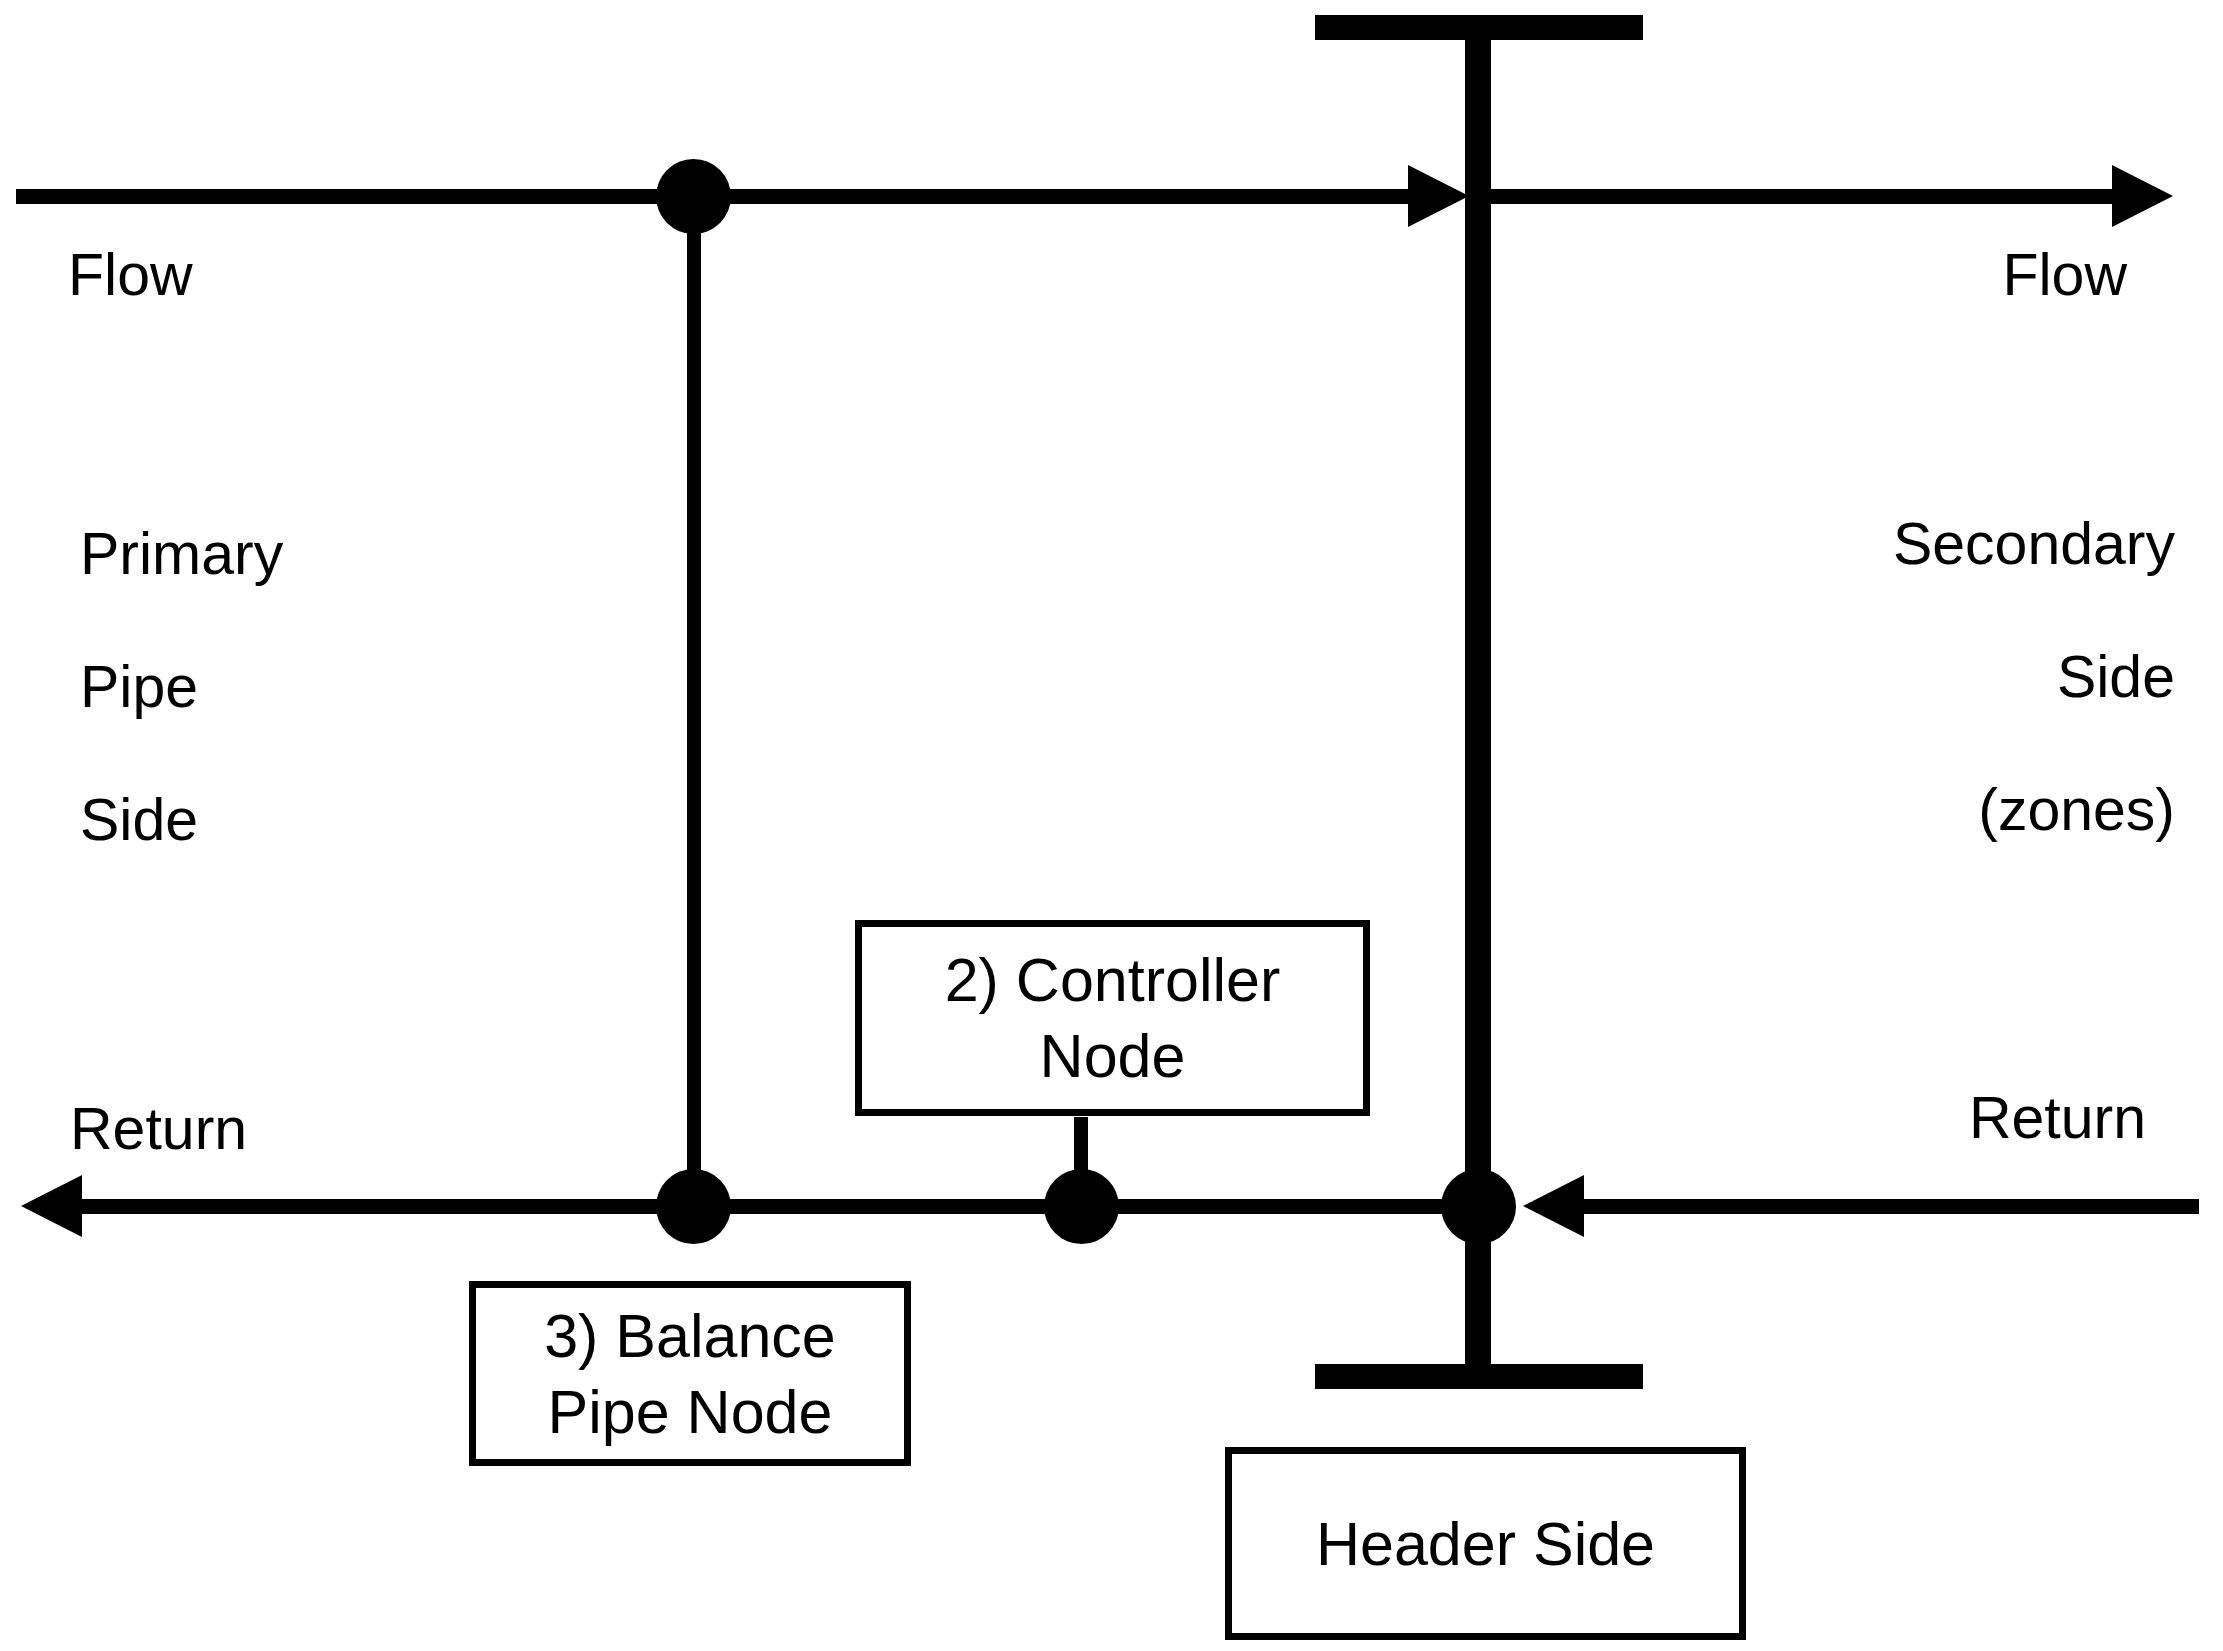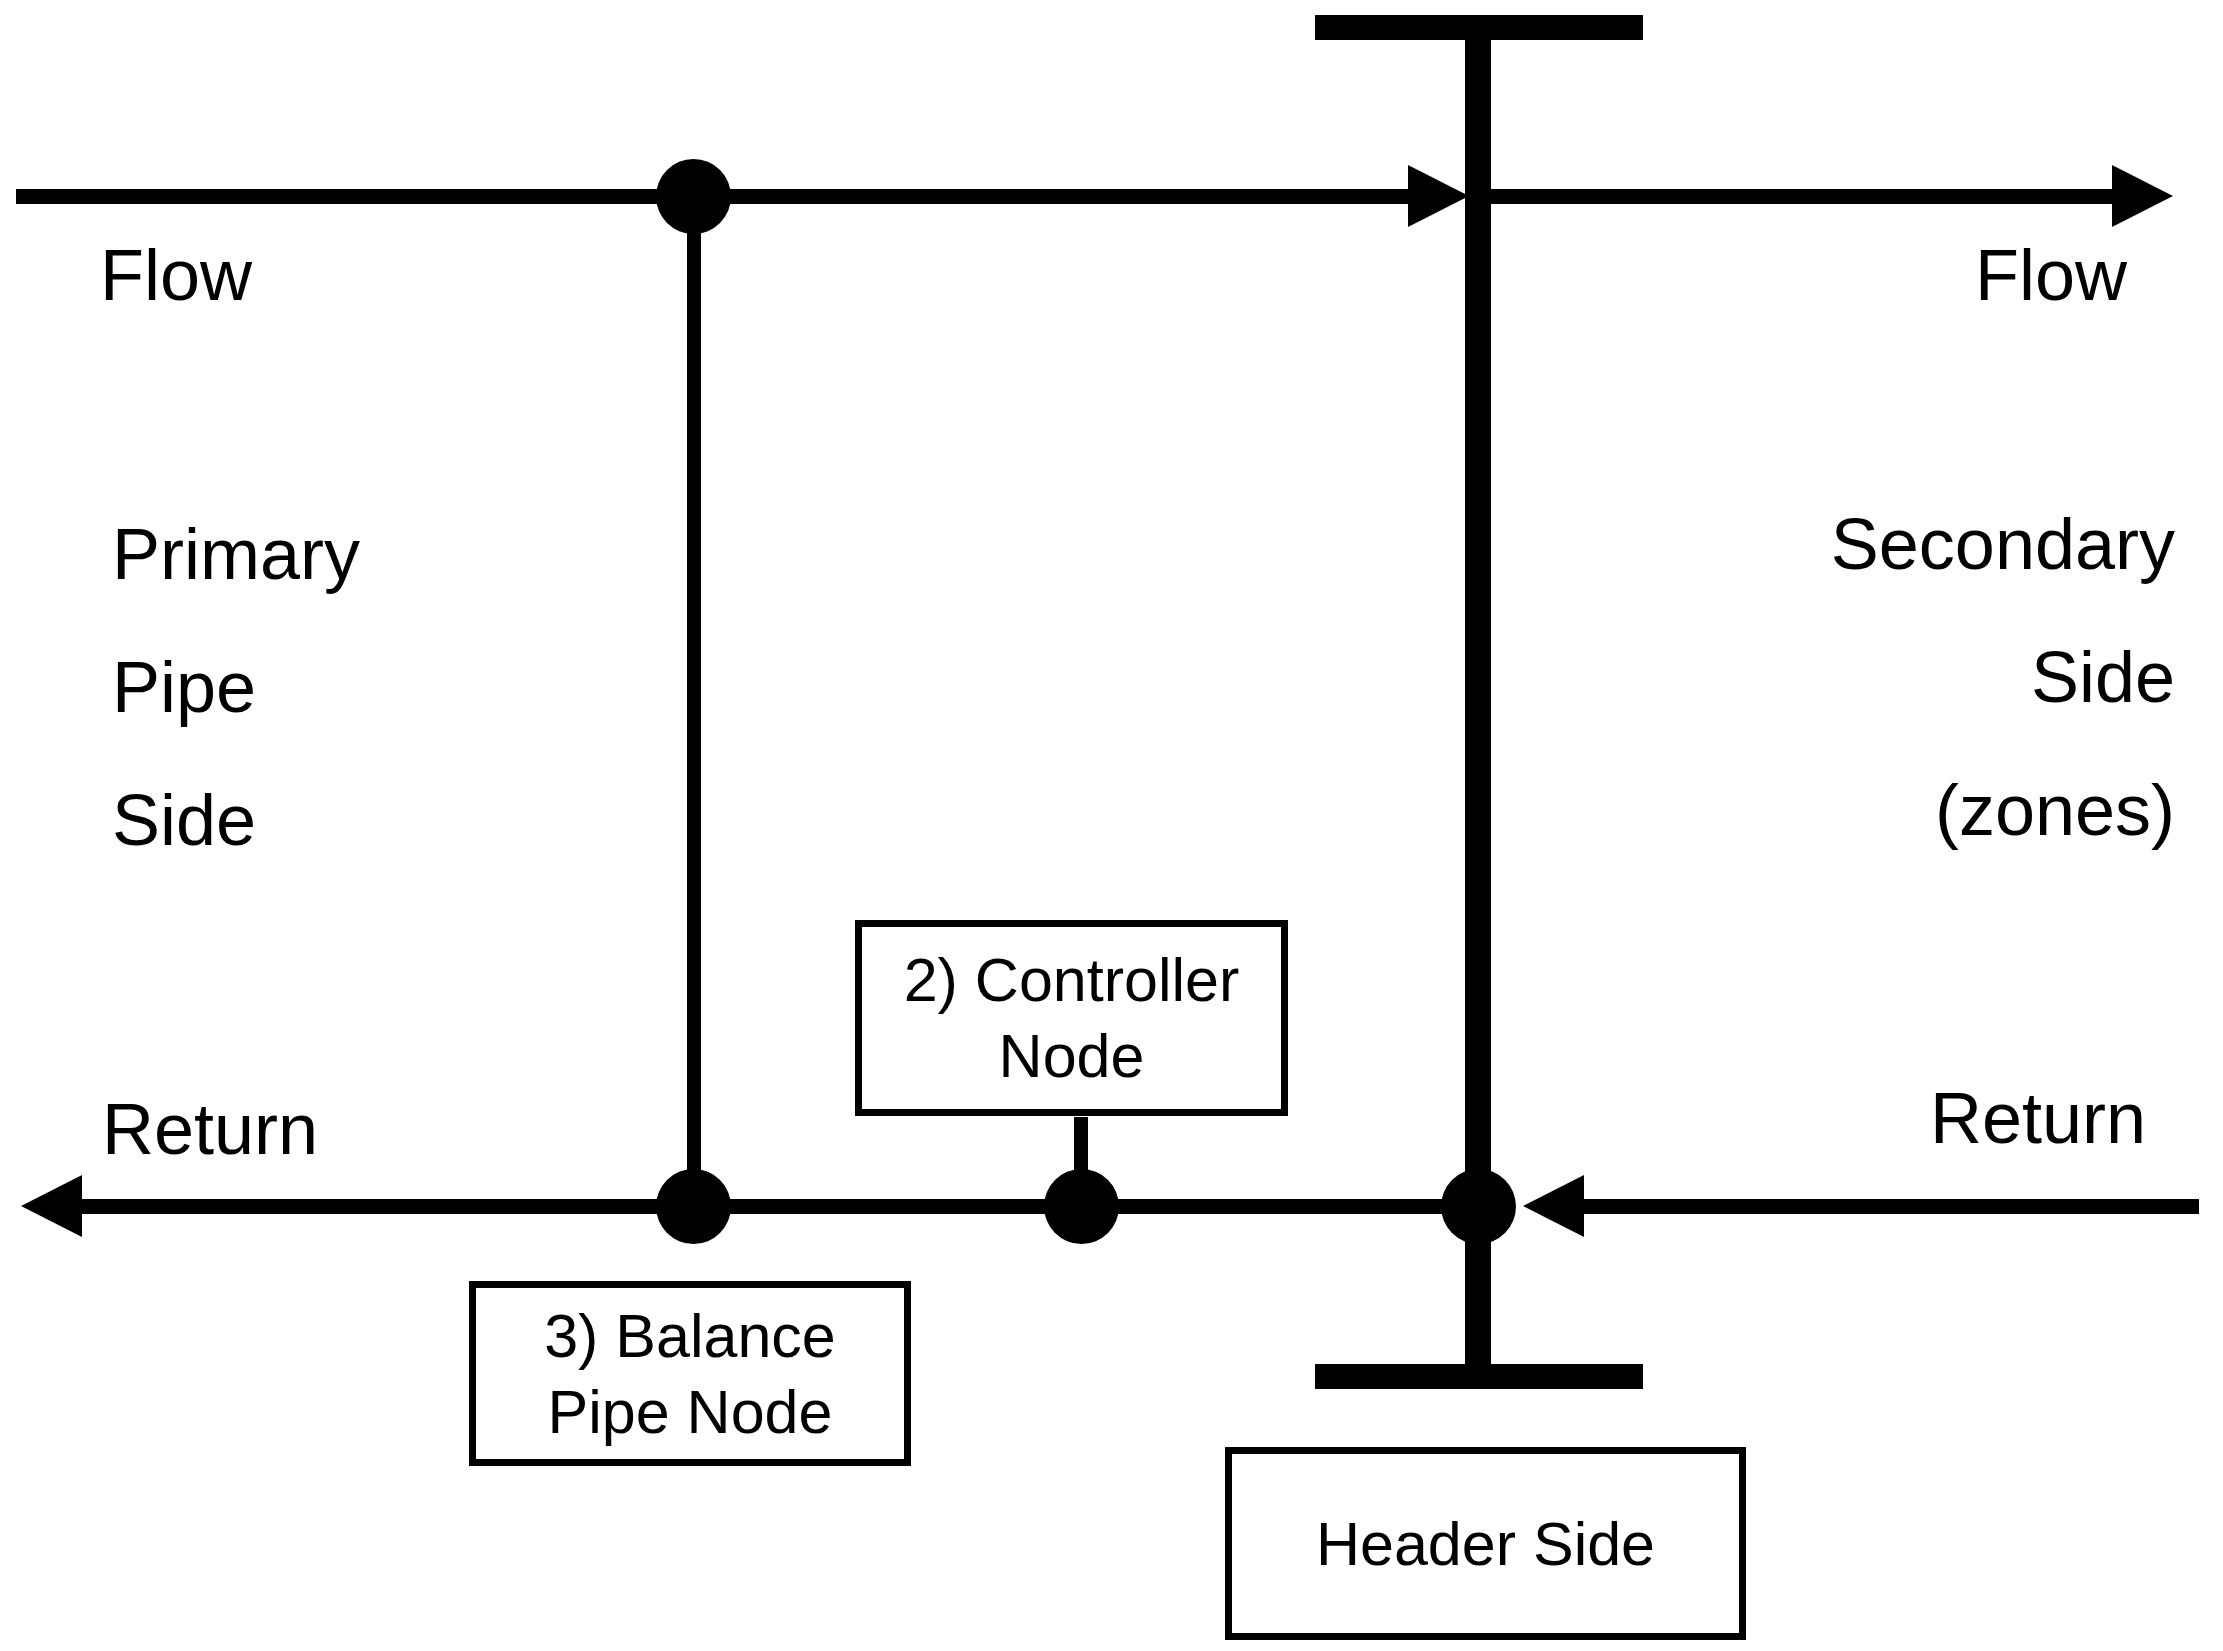--- a/index.html
+++ b/index.html
@@ -52,24 +52,23 @@
     flex-direction: column;
     align-items: center;
     justify-content: center;
     text-align: center;
     font-size: 61px;
     line-height: 76px;
     white-space: nowrap;
   }
   .biglabel {
     position: absolute;
-    font-size: 72px;
+    font-size: 59px;
     line-height: 133px;
     white-space: nowrap;
-    margin-left: 32px;
   }
   .biglabel.alignright { text-align: right; }
 </style>
 </head>
 <body>
 
 <div class="canvas">
 
   <div class="pipe h" style="left:15.6px; top:189px; width:1396px;"></div>
   <div class="arrow right" style="left:1408px; top:165px;"></div>
@@ -87,21 +86,21 @@
   <div class="cap" style="left:1315px; top:14.8px;"></div>
   <div class="cap" style="left:1315px; top:1364px;"></div>
 
   <div class="pipe" style="left:1074px; top:1117px; width:14px; height:91px;"></div>
 
   <div class="node" style="left:656px; top:159px;"></div>
   <div class="node" style="left:656px; top:1169px;"></div>
   <div class="node" style="left:1044px; top:1169px;"></div>
   <div class="node" style="left:1441px; top:1169px;"></div>
 
-  <div class="labelbox" style="left:855px; top:920px; width:433px; height:196px;">
+  <div class="labelbox" style="left:855px; top:920px; width:515px; height:196px;">
     <div>2) Controller</div>
     <div>Node</div>
   </div>
 
   <div class="labelbox" style="left:469px; top:1281px; width:442px; height:185px;">
     <div>3) Balance</div>
     <div>Pipe Node</div>
   </div>
 
   <div class="labelbox" style="left:1225px; top:1447px; width:521px; height:193px;">

